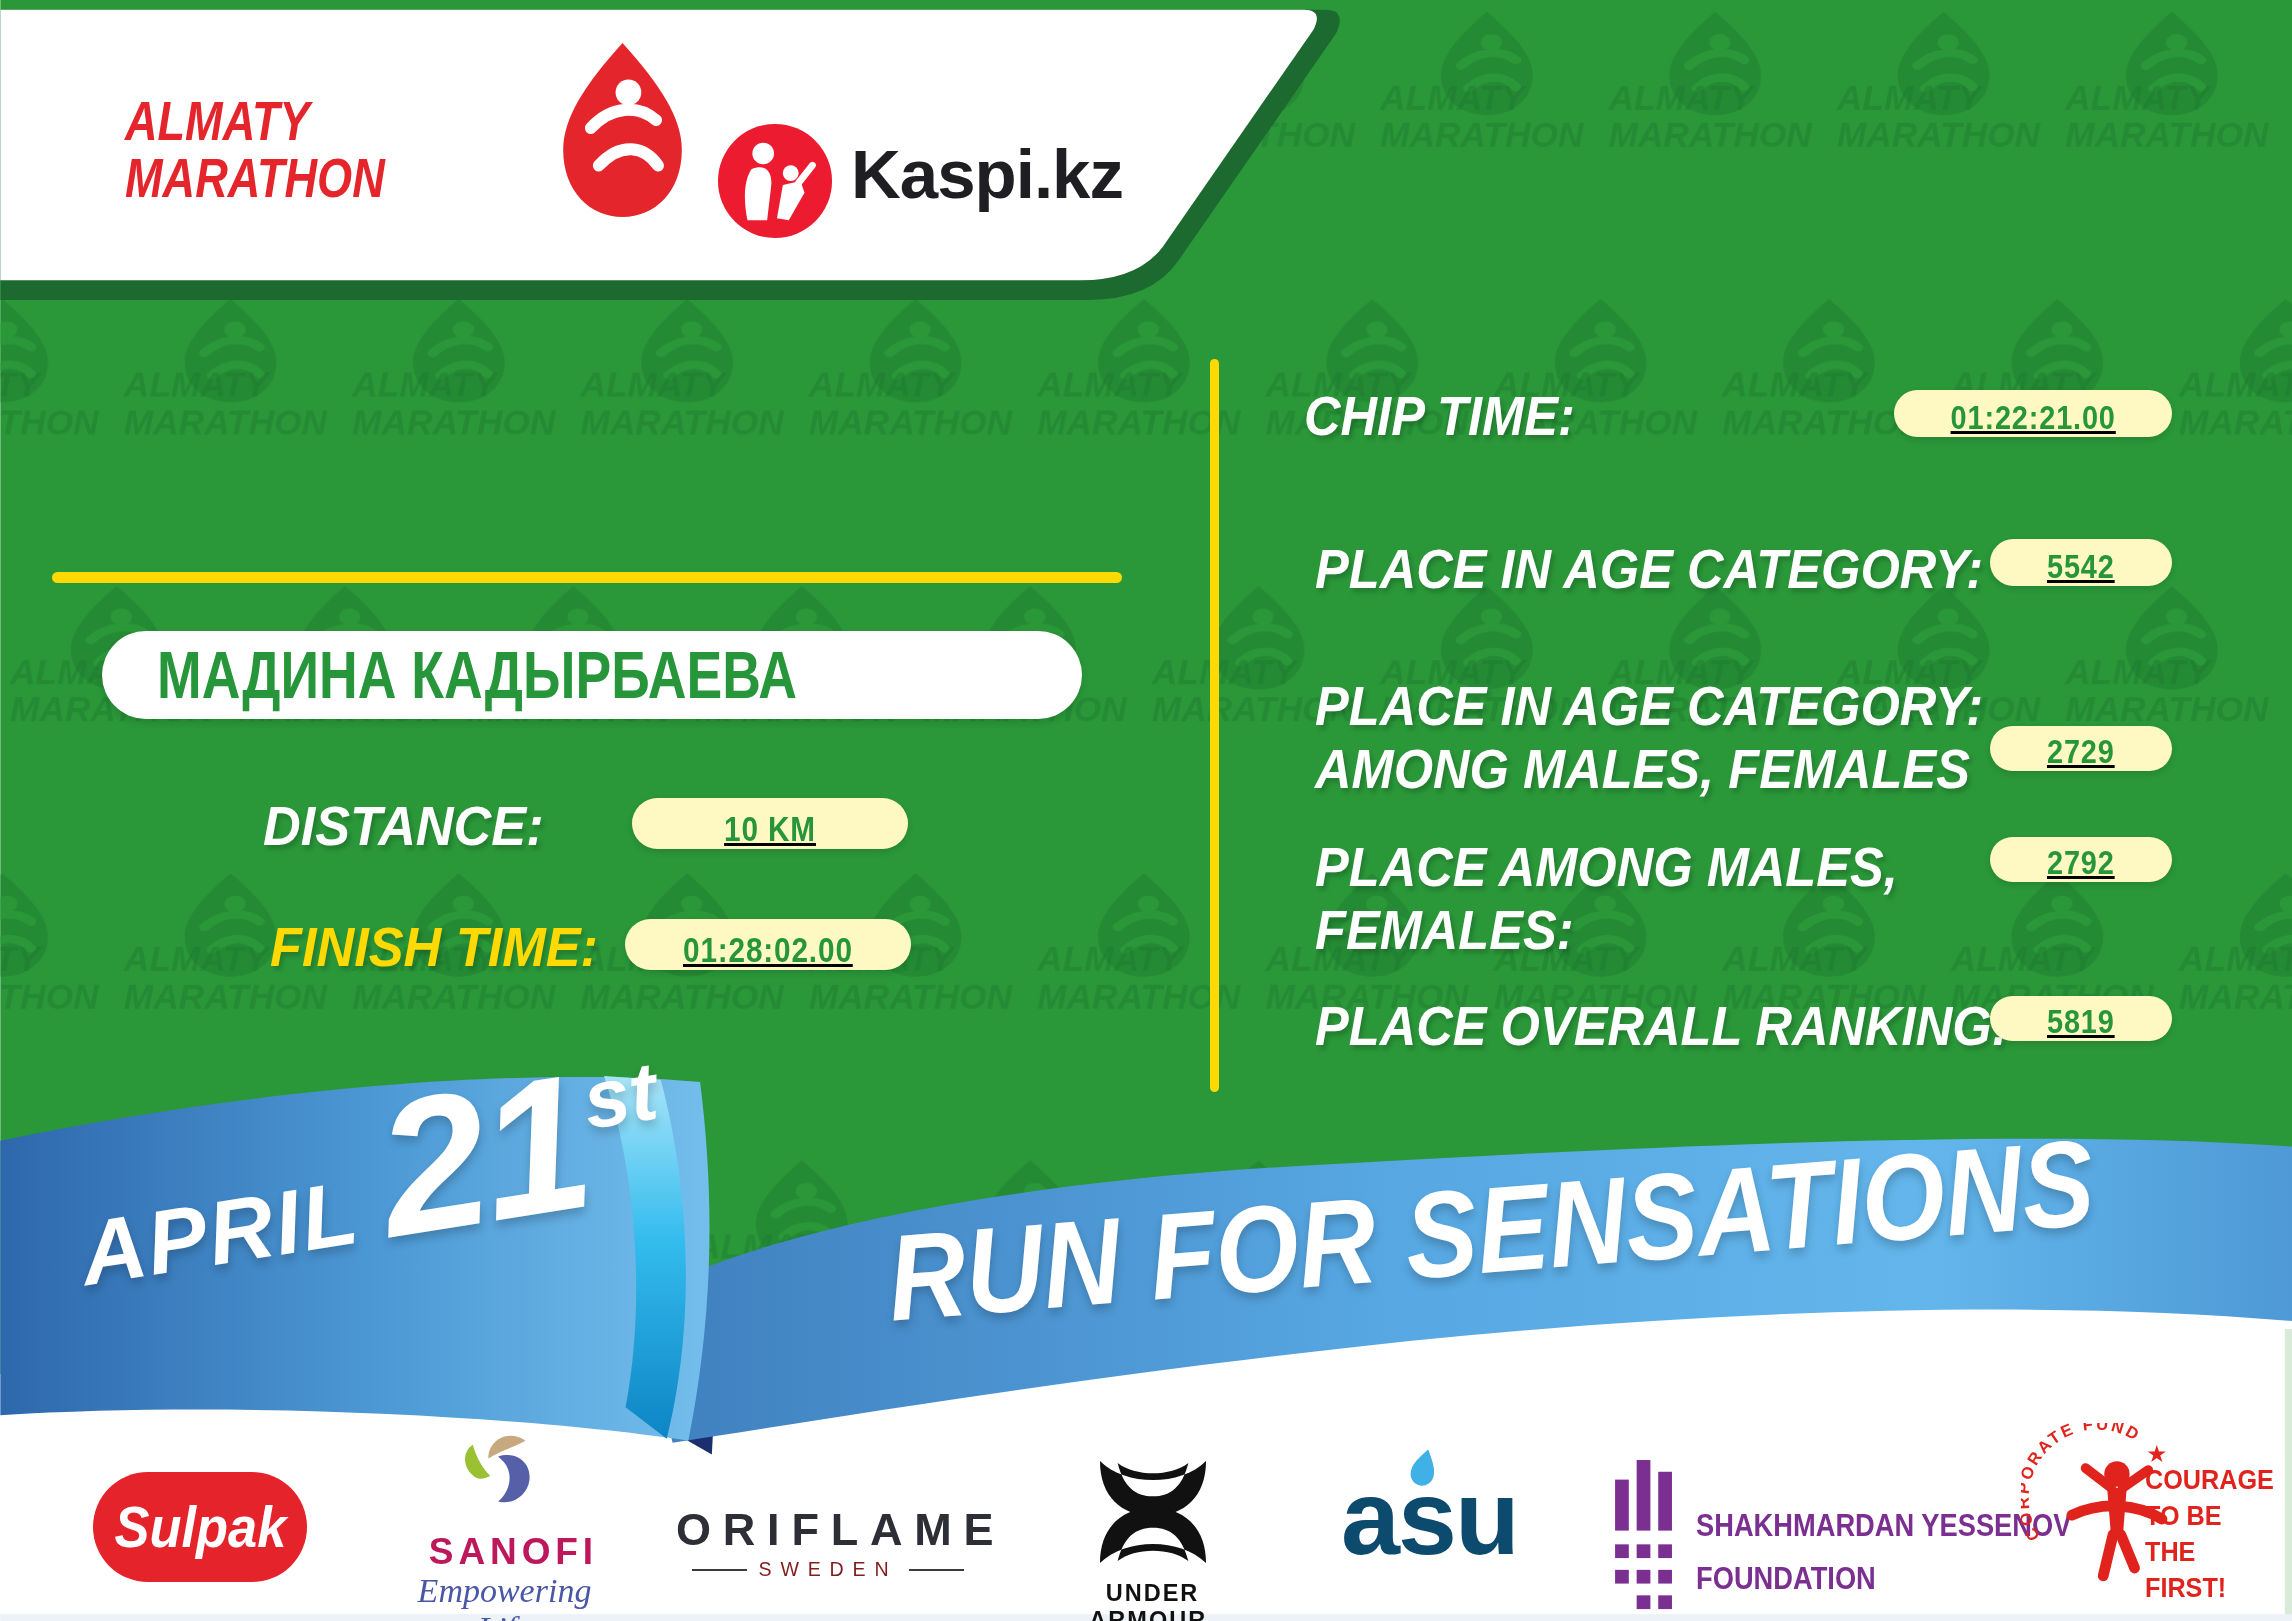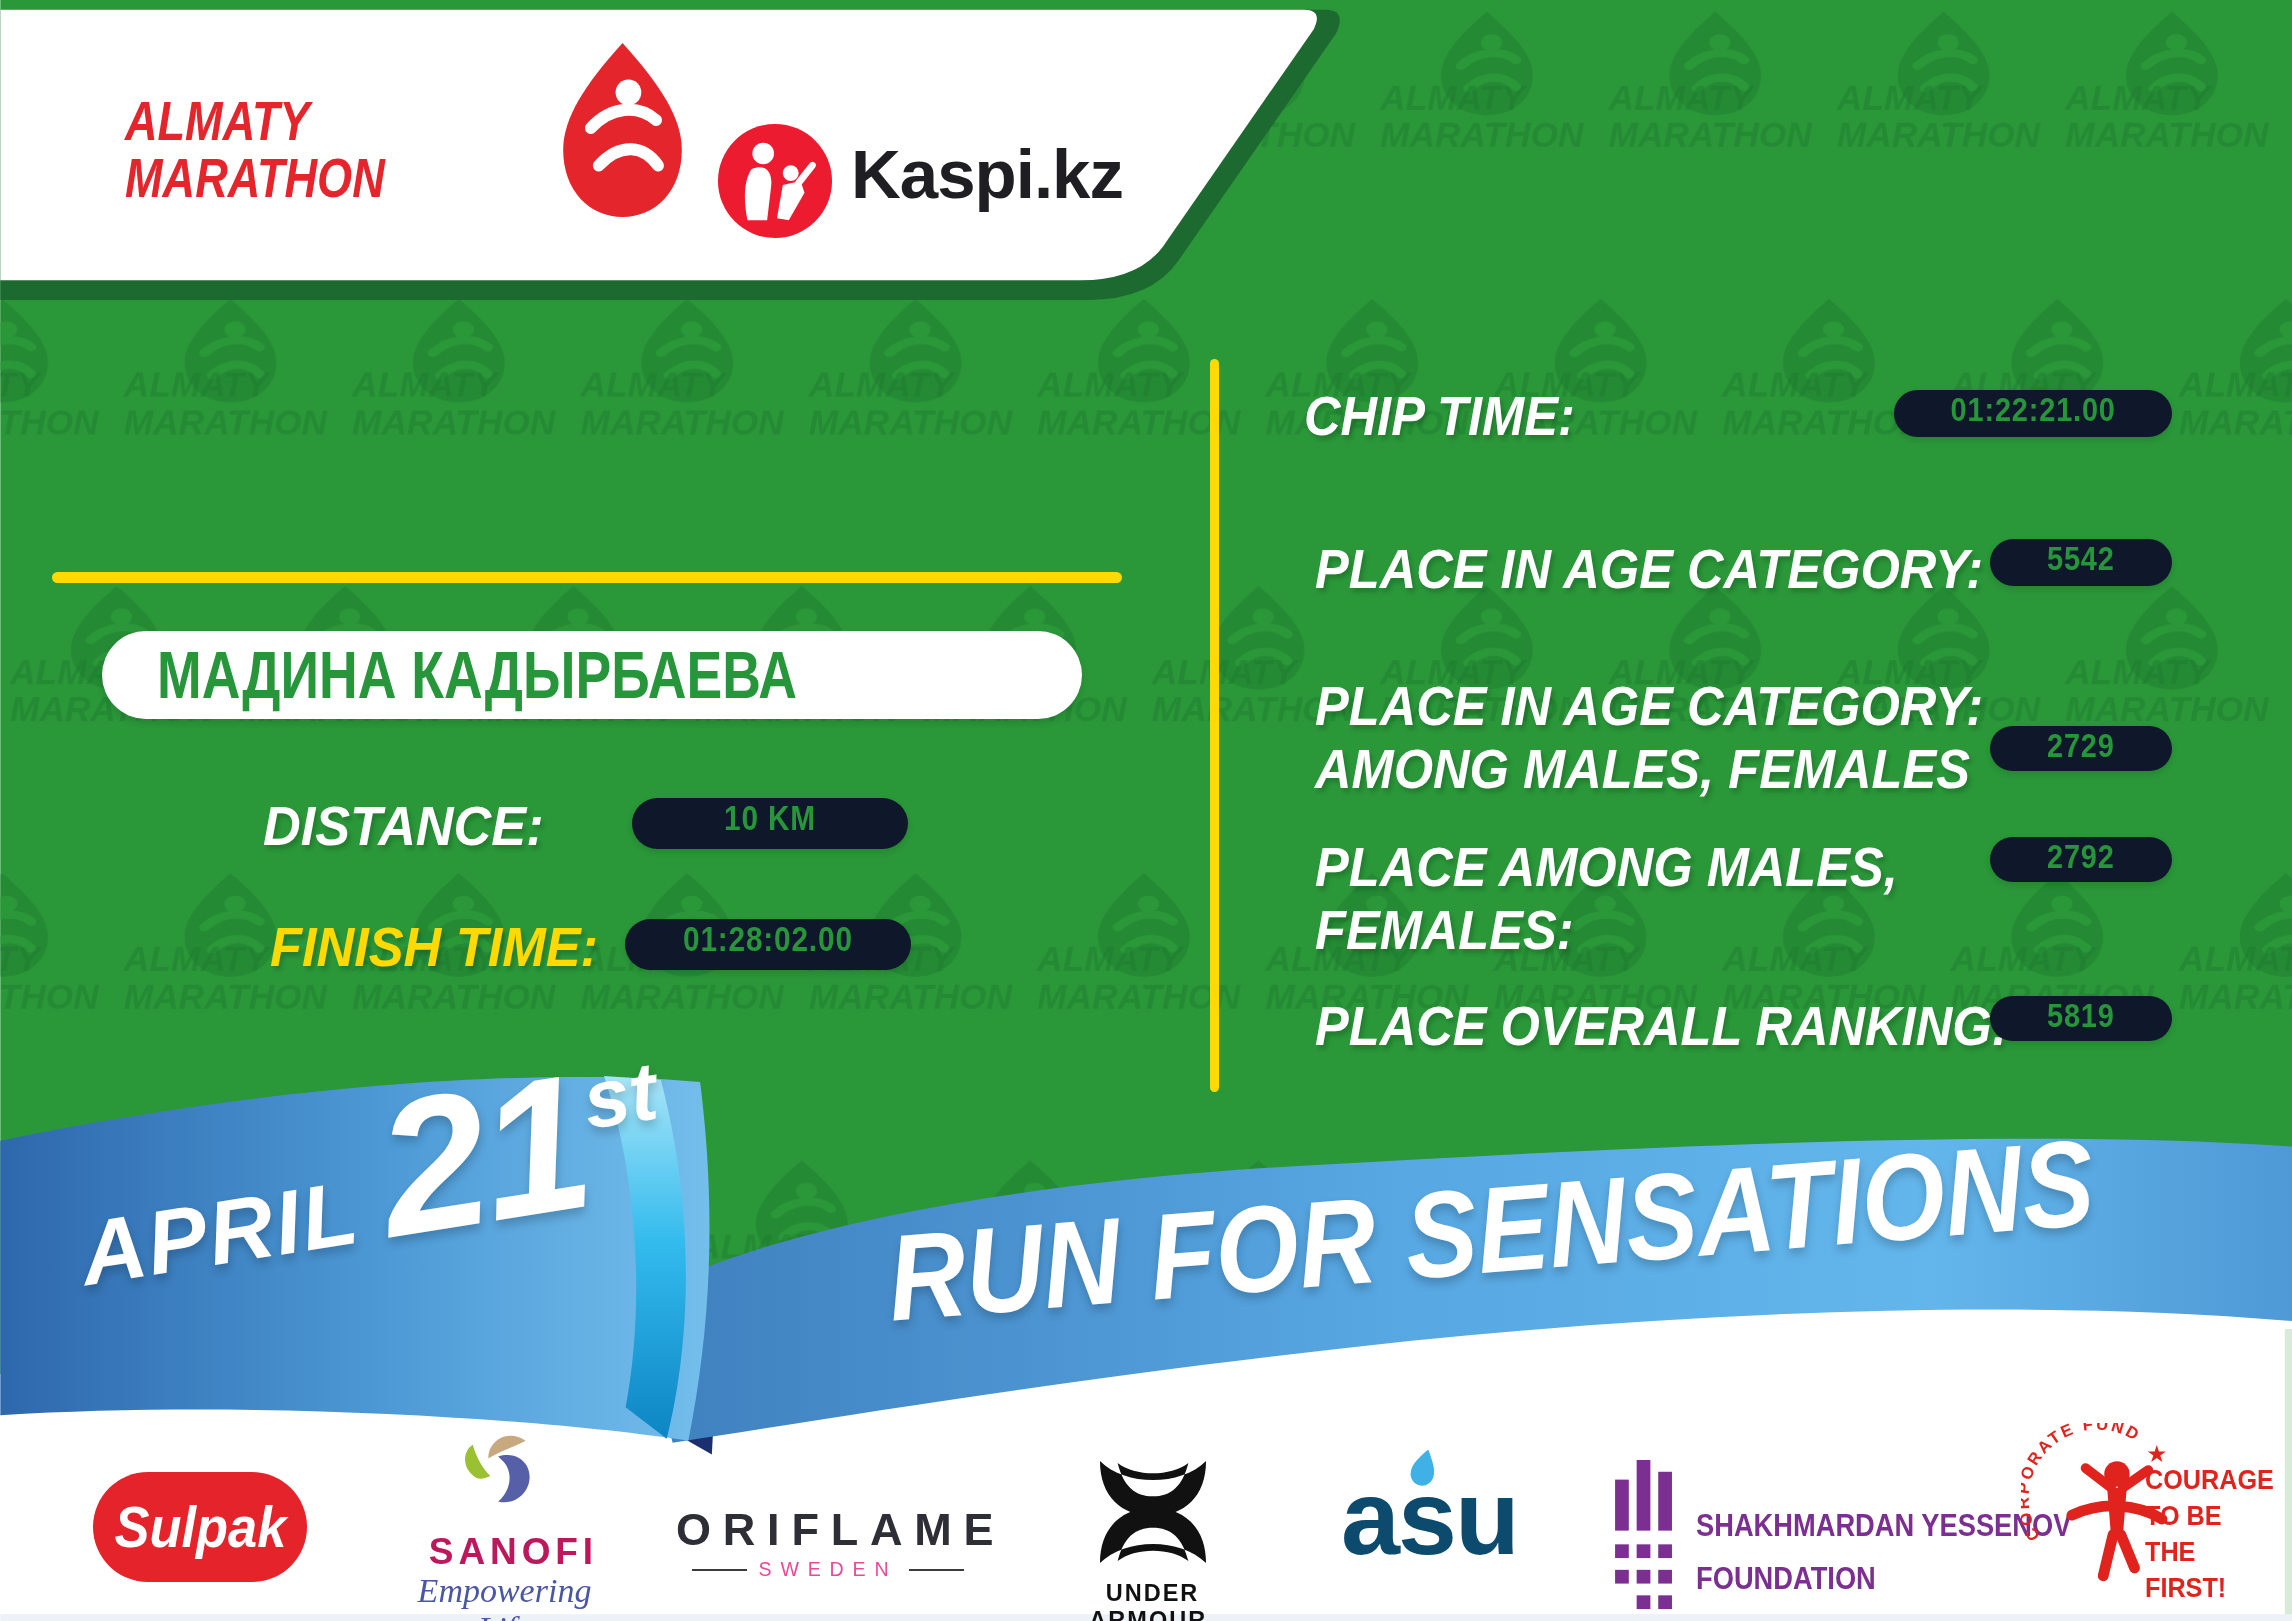--- a/index.html
+++ b/index.html
@@ -3,22 +3,22 @@
 <meta charset="utf-8">
 <style>
   html,body{margin:0;padding:0;background:#666;}
   .page{position:relative;width:2293px;height:1621px;background:#ffffff;overflow:hidden;
         font-family:"Liberation Sans",sans-serif;}
   .abs{position:absolute;}
   .cond{display:inline-block;transform-origin:left center;}
   .condc{display:inline-block;transform-origin:center center;}
   .lblw{color:#ffffff;font-style:italic;font-weight:800;text-shadow:2.9px 3.9px 4.9px rgba(0,0,0,.18);white-space:nowrap;}
   .lbly{color:#ffd903;font-style:italic;font-weight:800;text-shadow:2.9px 3.9px 4.9px rgba(0,0,0,.18);white-space:nowrap;}
-  .pill{background:#0f172a;border-radius:25.5px;display:flex;align-items:flex-start;justify-content:center;
-        box-shadow:0 2.9px 5.9px rgba(0,0,0,.12);}
+  .pill{background:#fef9c3;border-radius:25.5px;display:flex;align-items:flex-end;justify-content:center;
+        box-shadow:0 2.9px 5.9px rgba(0,0,0,.12);text-decoration:underline;}
   .pill span{color:#27963B;font-weight:700;letter-spacing:1px;white-space:nowrap;}
   .wmtext{font-family:"Liberation Sans",sans-serif;font-weight:900;font-style:italic;}
 </style>
 </head>
 <body>
 
 <div class="page">
 
   <svg class="abs" style="left:0;top:0" width="2293" height="1621" viewBox="0 0 2339 1654">
     <defs>
@@ -190,21 +190,21 @@
   <div class="abs" style="left:412px;top:1531px;width:186px;text-align:right;color:#be185d;font-size:37px;font-weight:600;letter-spacing:4.9px;">
     <span>SANOFI</span>
   </div>
   <div class="abs" style="left:392px;top:1572px;width:225px;text-align:center;color:#4A56A6;font-size:34px;font-style:italic;font-family:'Liberation Serif',serif;">
     <span>Empowering Life</span>
   </div>
 
   <div class="abs" style="left:676px;top:1504px;width:304px;text-align:center;color:#2E2E36;font-size:45px;font-weight:700;letter-spacing:11.8px;">
     <span>ORIFLAME</span>
   </div>
-  <div class="abs" style="left:676px;top:1558px;width:304px;display:flex;align-items:center;justify-content:center;gap:11.8px;color:#ec4899;font-size:19.6px;letter-spacing:8.8px;">
+  <div class="abs" style="left:676px;top:1558px;width:304px;display:flex;align-items:center;justify-content:center;gap:11.8px;color:#7f1d1d;font-size:19.6px;letter-spacing:8.8px;">
     <span style="display:inline-block;width:55px;height:2px;background:#3A3A42;"></span>
     <span>SWEDEN</span>
     <span style="display:inline-block;width:55px;height:2px;background:#3A3A42;"></span>
   </div>
 
   <svg class="abs" style="left:1094px;top:1457px" width="118" height="110" viewBox="0 0 120 112">
     <path fill-rule="evenodd" fill="#111111" d="M6 4 C32 30 88 30 114 4 C114 40 92 60 60 60 C28 60 6 40 6 4 Z M24 6 C42 20 78 20 96 6 C90 30 78 40 60 40 C42 40 30 30 24 6 Z"></path>
     <path fill-rule="evenodd" fill="#111111" transform="translate(0,112) scale(1,-1)" d="M6 4 C32 30 88 30 114 4 C114 40 92 60 60 60 C28 60 6 40 6 4 Z M24 6 C42 20 78 20 96 6 C90 30 78 40 60 40 C42 40 30 30 24 6 Z"></path>
   </svg>
   <div class="abs" style="left:1039px;top:1580px;width:227px;text-align:center;color:#111111;font-size:23.5px;font-weight:800;letter-spacing:2px;">

